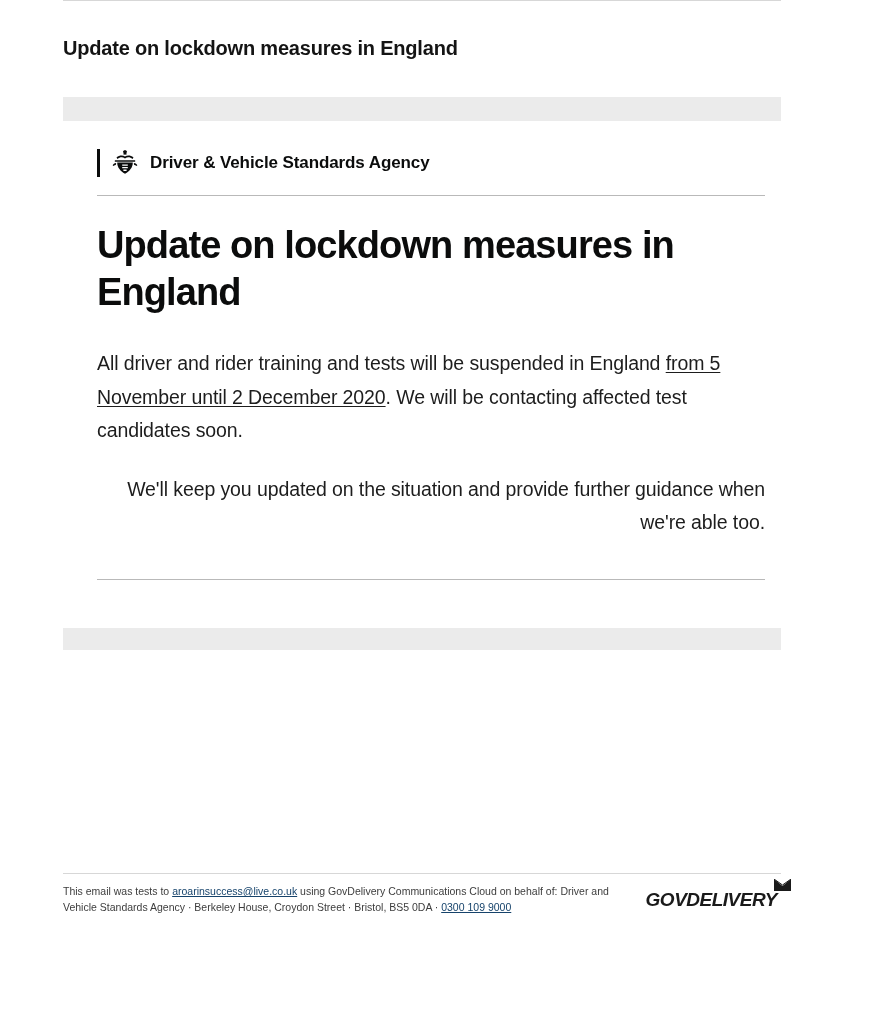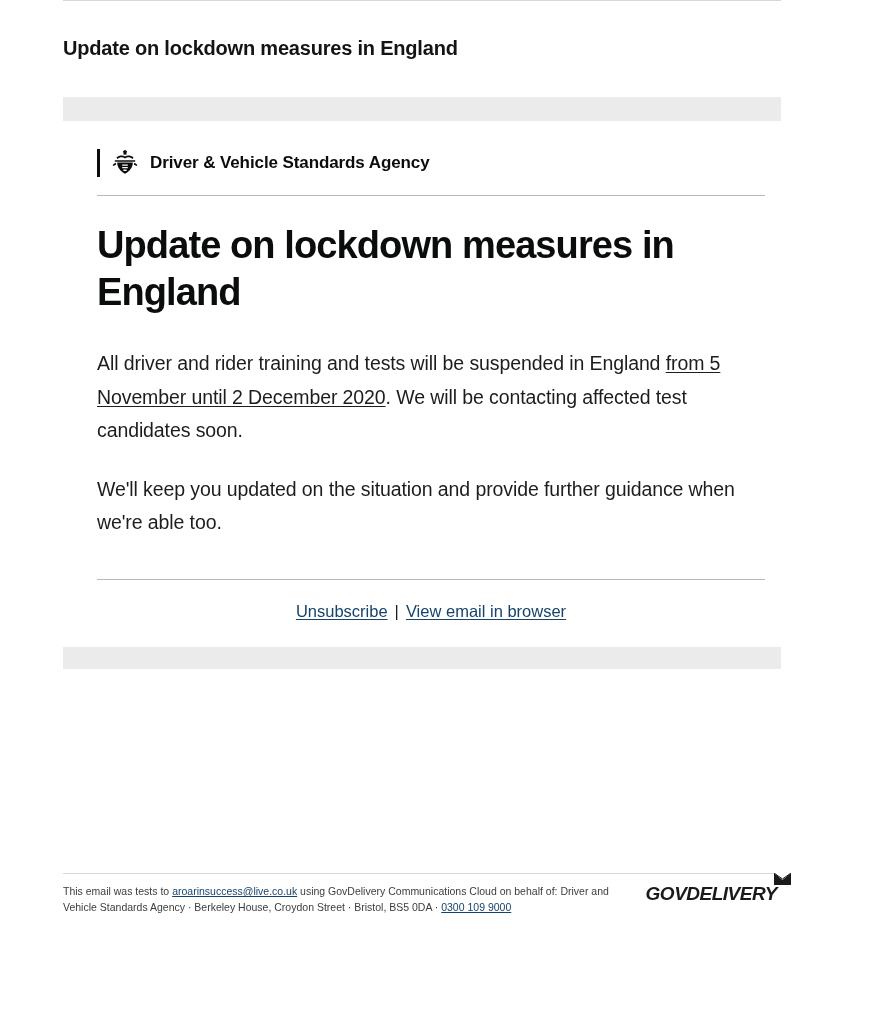--- a/index.html
+++ b/index.html
@@ -96,20 +96,21 @@
   }
   .body-para {
     font-size: 19.5px;
     line-height: 1.70;
     color: #1d1d1d;
     margin: 0 0 26px 0;
     letter-spacing: -0.1px;
   }
   .body-para:last-of-type {
     margin-bottom: 16px;
+    text-align: right;
   }
   .u-date {
     text-decoration: underline;
     text-underline-offset: 2px;
   }
   .footer-divider {
     height: 1px;
     background: #b9b9b9;
     margin: 40px 0 22px 0;
   }
@@ -150,21 +151,21 @@
     color: #3d3d3d;
     max-width: 570px;
   }
   .legal-text a {
     color: #16436b;
     text-decoration: underline;
   }
   .govdelivery {
     position: relative;
     padding-right: 4px;
-    margin-top: 0;
+    margin-top: 6px;
     white-space: nowrap;
     text-align: right;
   }
   .gd-word {
     font-family: "Liberation Sans", sans-serif;
     font-weight: bold;
     font-style: italic;
     font-size: 19px;
     letter-spacing: -0.5px;
     color: #1a1a1a;
@@ -208,23 +209,20 @@
 
       <h1 class="email-title">Update on lockdown measures in England</h1>
 
 
       <p class="body-para"><span>All driver and rider training and tests will be suspended in England </span><span class="u-date">from 5 November until 2 December 2020</span><span>. We will be contacting affected test candidates soon.</span></p>
 
       <p class="body-para">We'll keep you updated on the situation and provide further guidance when we're able too.</p>
 
       <div class="footer-divider"></div>
 
-      <div class="email-links">
-        <a href="#">Unsubscribe</a><span class="links-sep">|</span><a href="#">View email in browser</a>
-      </div>
 
     </div>
   </div>
 
   <div class="legal-strip">
     <div class="legal-rule"></div>
     <div class="legal-inner">
       <div class="legal-text"><span>This email was tests to </span><a href="#">aroarinsuccess@live.co.uk</a><span> using GovDelivery Communications Cloud on behalf of: Driver and Vehicle Standards Agency · Berkeley House, Croydon Street · Bristol, BS5 0DA · </span><a href="#">0300 109 9000</a></div>
       <div class="govdelivery">
         <span class="gd-word">GOVDELIVERY</span>

